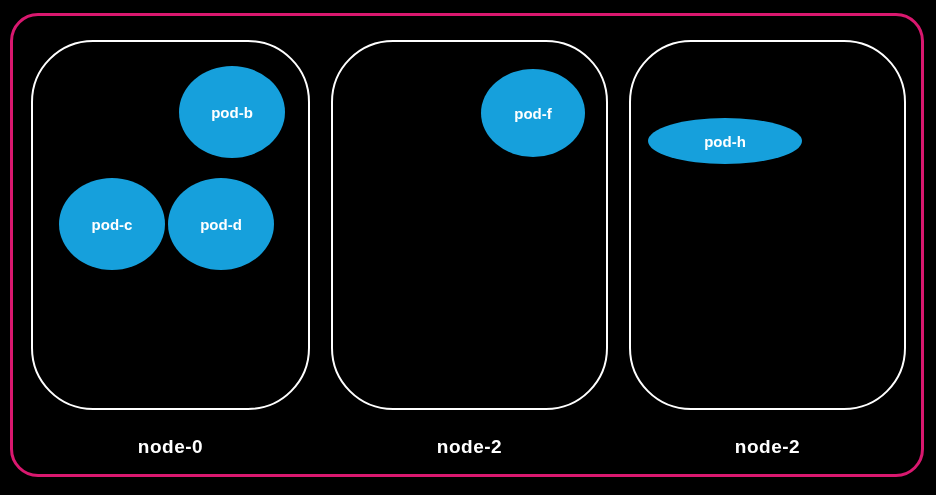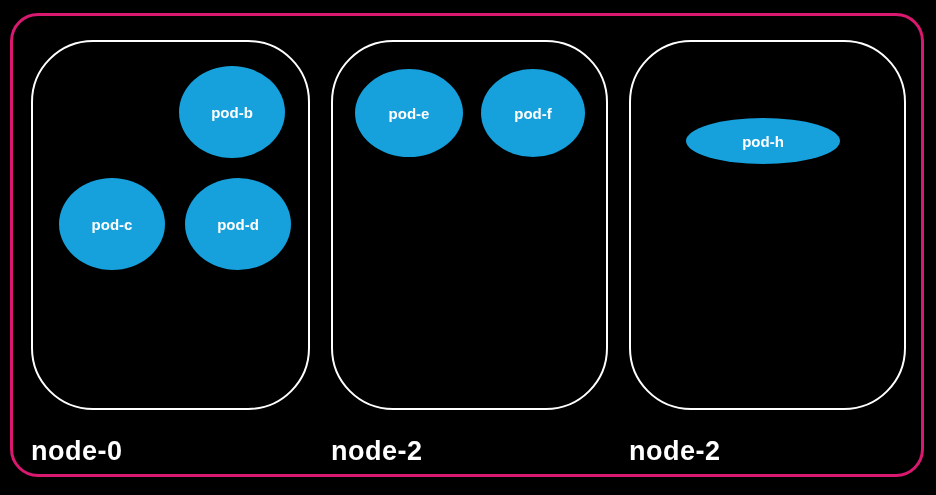--- a/index.html
+++ b/index.html
@@ -23,23 +23,23 @@
   }
   .node-box {
     position: absolute;
     box-sizing: border-box;
     border: 2px solid var(--node-border, #ffffff);
     border-radius: 62px;
     background: transparent;
   }
   .node-label {
     position: absolute;
-    text-align: left;
+    text-align: center;
     color: var(--text, #ffffff);
-    font-size: 27px;
+    font-size: 19px;
     font-weight: bold;
     letter-spacing: 0.5px;
   }
   .pod {
     position: absolute;
     background: var(--pod-fill, #16a0dc);
     border-radius: 50%;
     display: flex;
     align-items: center;
     justify-content: center;
@@ -62,29 +62,26 @@
 <div id="diagram-canvas" style="--bg: #000000; --frame: #d9186f; --node-border: #ffffff; --pod-fill: #16a0dc; --text: #ffffff;">
   <div class="cluster-frame" style="left: 10px; top: 13px; width: 914px; height: 464px;"></div>
 <div class="node-box" style="left: 31px; top: 40px; width: 279px; height: 370px;"></div>
     <div class="node-label" style="left: 31px; top: 436px; width: 279px;">node-0</div>
     <div class="pod" style="left: 179px; top: 66px; width: 106px; height: 92px;">
       <span>pod-b</span>
     </div>
     <div class="pod" style="left: 59px; top: 178px; width: 106px; height: 92px;">
       <span>pod-c</span>
     </div>
-    <div class="pod" style="left: 185px; top: 178px; width: 106px; height: 92px; text-align: center;">
+    <div class="pod" style="left: 168px; top: 178px; width: 106px; height: 92px; text-align: center;">
       <span>pod-d</span>
     </div>
     <div class="node-box" style="left: 331px; top: 40px; width: 277px; height: 370px;"></div>
     <div class="node-label" style="left: 331px; top: 436px; width: 277px;">node-2</div>
-    <div class="pod" style="left: 355px; top: 69px; width: 108px; height: 88px;">
-      <span>pod-e</span>
-    </div>
     <div class="pod" style="left: 481px; top: 69px; width: 104px; height: 88px;">
       <span>pod-f</span>
     </div>
     <div class="node-box" style="left: 629px; top: 40px; width: 277px; height: 370px;"></div>
     <div class="node-label" style="left: 629px; top: 436px; width: 277px;">node-2</div>
-    <div class="pod" style="left: 686px; top: 118px; width: 154px; height: 46px;">
+    <div class="pod" style="left: 648px; top: 118px; width: 154px; height: 46px;">
       <span>pod-h</span>
     </div>
   </div>
 
 </body></html>

